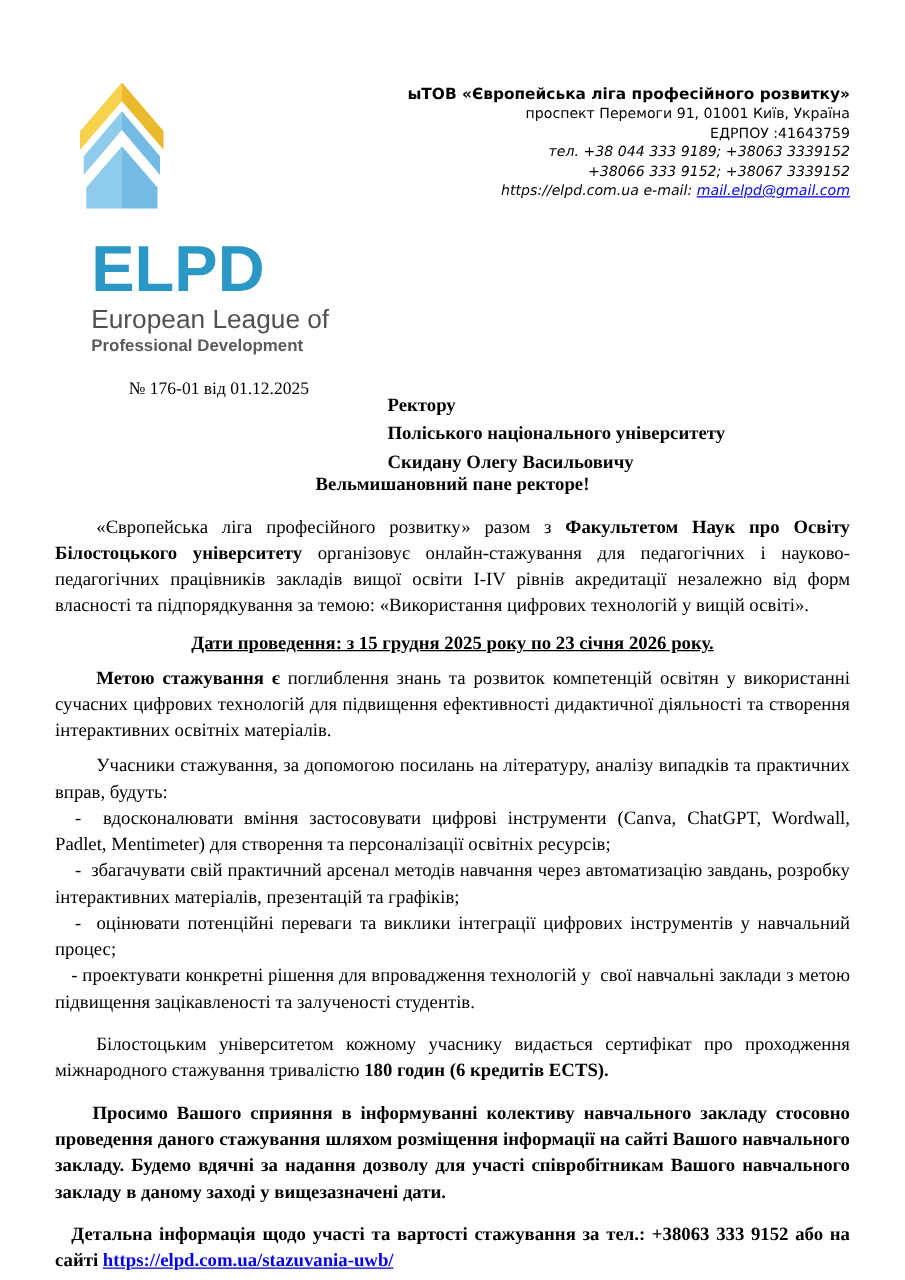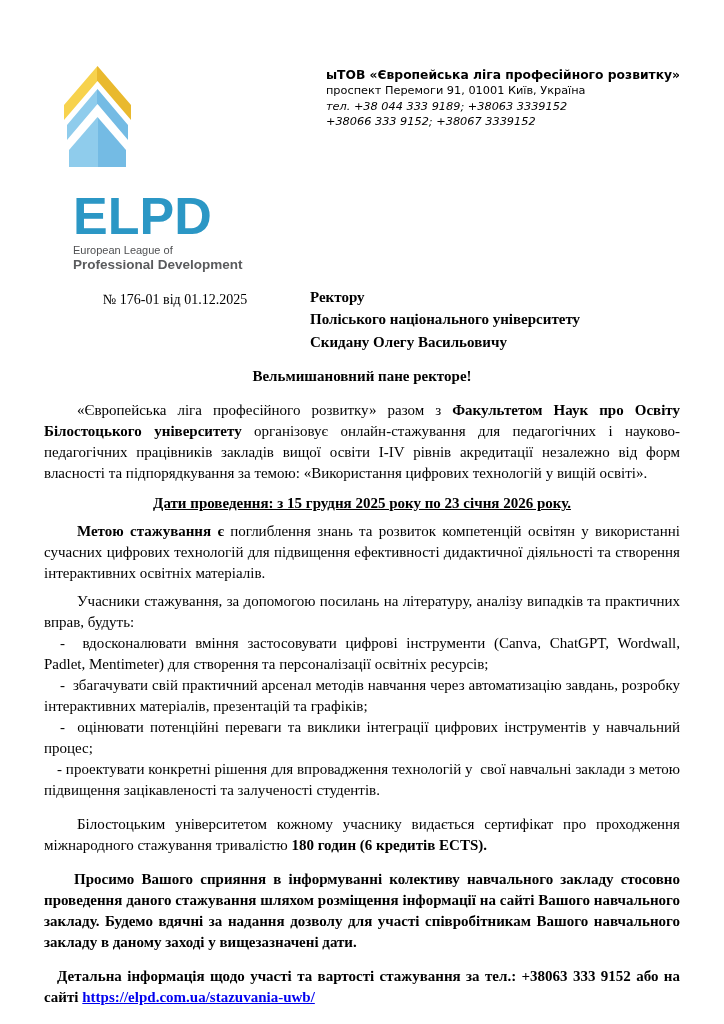--- a/index.html
+++ b/index.html
@@ -20,38 +20,39 @@
     justify-content: space-between;
     padding: 66px 44px 0 64px;
   }
   .logo { display: flex; align-items: flex-start; flex-direction: column; }
   .logo-mark { width: 67px; height: 101px; flex: 0 0 auto; }
   .logo-text-col { margin-left: 9px; margin-top: 27px; font-family: "Liberation Sans", sans-serif; }
   .logo-acronym {
     font-size: 52px; font-weight: 700; line-height: 0.88;
     color: #2b97c5; letter-spacing: 0px;
   }
-  .logo-line1 { font-size: 11px; color: #4f5052; margin-top: 4px; }
+  .logo-line1 { font-size: 21px; color: #4f5052; margin-top: 4px; }
   .logo-line2 { font-size: 13.5px; font-weight: 600; color: #5a5b5d; margin-top: 1px; }
   .contact {
+    text-align: right;
     font-family: "DejaVu Sans", sans-serif;
     font-size: 11.3px;
     line-height: 15.4px;
     padding-top: 2px;
     white-space: nowrap;
   }
   .contact .c-bold { font-weight: 700; font-size: 12.3px; }
   .contact .c-italic { font-style: italic; }
   a.link { color: #0000ee; text-decoration: underline; cursor: pointer; }
   a.link.bold { font-weight: 700; }
   
   .content { padding: 0 44px; font-size: 15px; line-height: 21px; }
   .ref-row { position: relative; margin-top: 14px; height: 68px; }
   .ref { position: absolute; left: 59px; top: 3px; font-size: 14px; }
-  .addressee { position: absolute; left: 266px; top: 0; font-weight: 700; line-height: 22.5px; }
+  .addressee { position: absolute; left: 266px; top: 16px; font-weight: 700; line-height: 22.5px; }
   .salutation { text-align: center; font-weight: 700; margin-top: 12px; }
   p.para { text-align: justify; margin-top: 13px; }
   p.indent { text-indent: 33px; }
   p.tight { margin-top: 7px; }
   .dates { text-align: center; font-weight: 700; margin-top: 9px; text-decoration: underline; }
   p.bullet { text-align: justify; text-indent: 16px; margin-top: 0; }
   p.bullet.last { text-indent: 13px; }
   .bold { font-weight: 700; }
   .attachment { font-weight: 700; margin-top: 22px; margin-left: 83px; }
   
@@ -84,22 +85,24 @@
       </svg>
       <div class="logo-text-col">
         <div class="logo-acronym">ELPD</div>
         <div class="logo-line1">European League of</div>
         <div class="logo-line2">Professional Development</div>
       </div>
     </div>
     <div class="contact">
       <div class="c-bold">ыТОВ «Європейська ліга професійного розвитку»</div>
       <div>проспект Перемоги 91, 01001 Київ, Україна</div>
+      <div>ЕДРПОУ :41643759</div>
       <div class="c-italic">тел. +38 044 333 9189; +38063 3339152</div>
       <div class="c-italic">+38066 333 9152; +38067 3339152</div>
+      <div class="c-italic"><span>https://elpd.com.ua  e-mail: </span><a class="link">mail.elpd@gmail.com</a></div>
     </div>
   </div>
 
   <div class="content">
 
     <div class="ref-row">
       <div class="ref">№ 176-01 від 01.12.2025</div>
       <div class="addressee">
         <div>Ректору</div>
         <div>Поліського національного університету</div>

